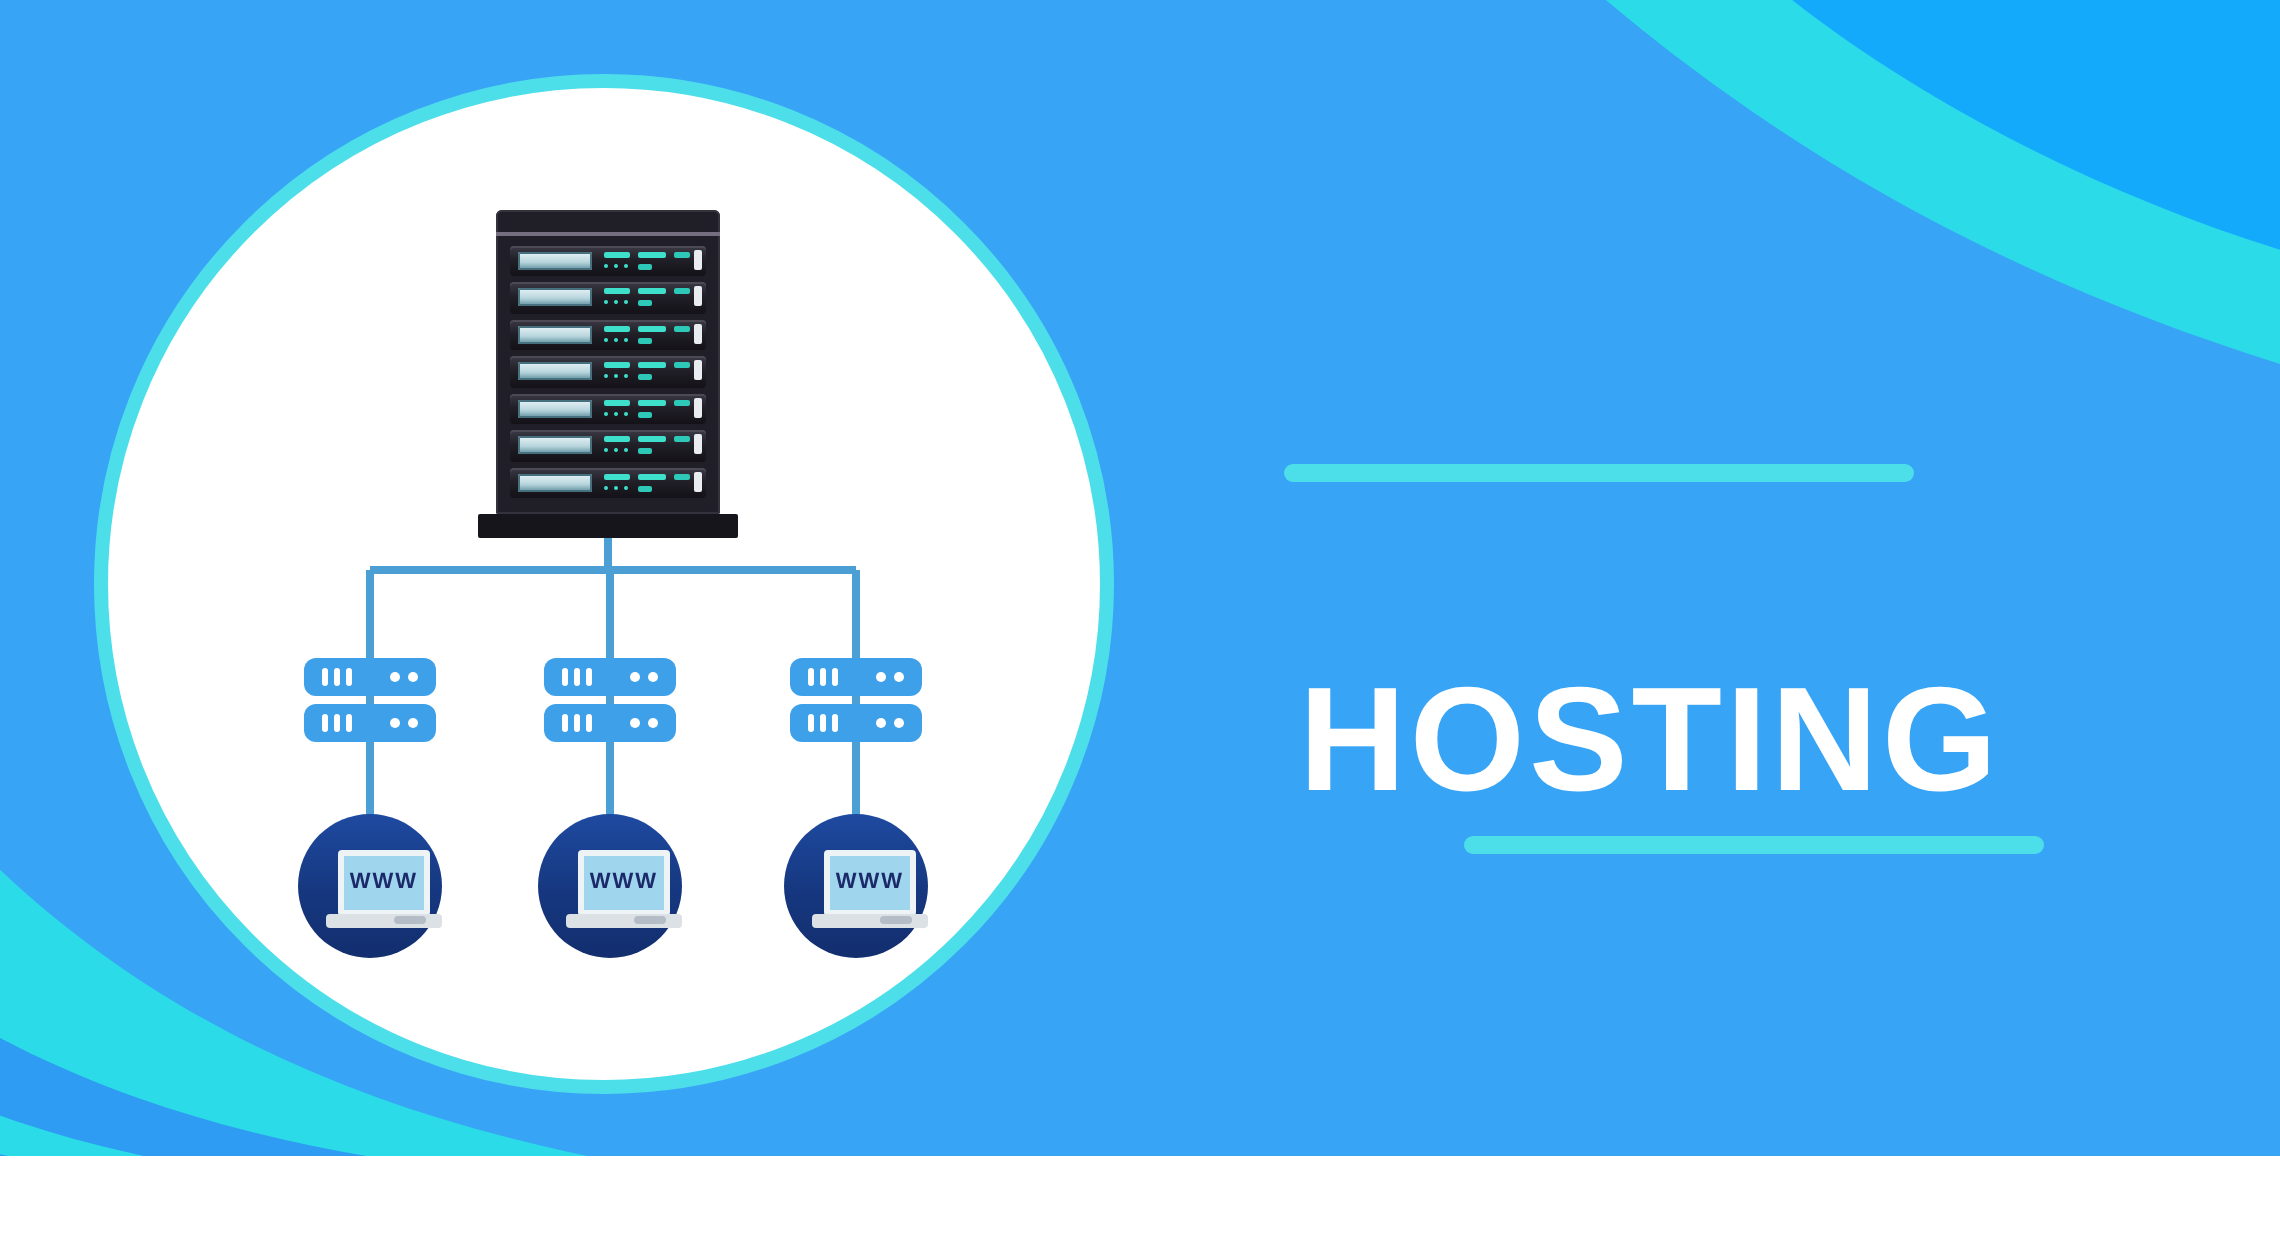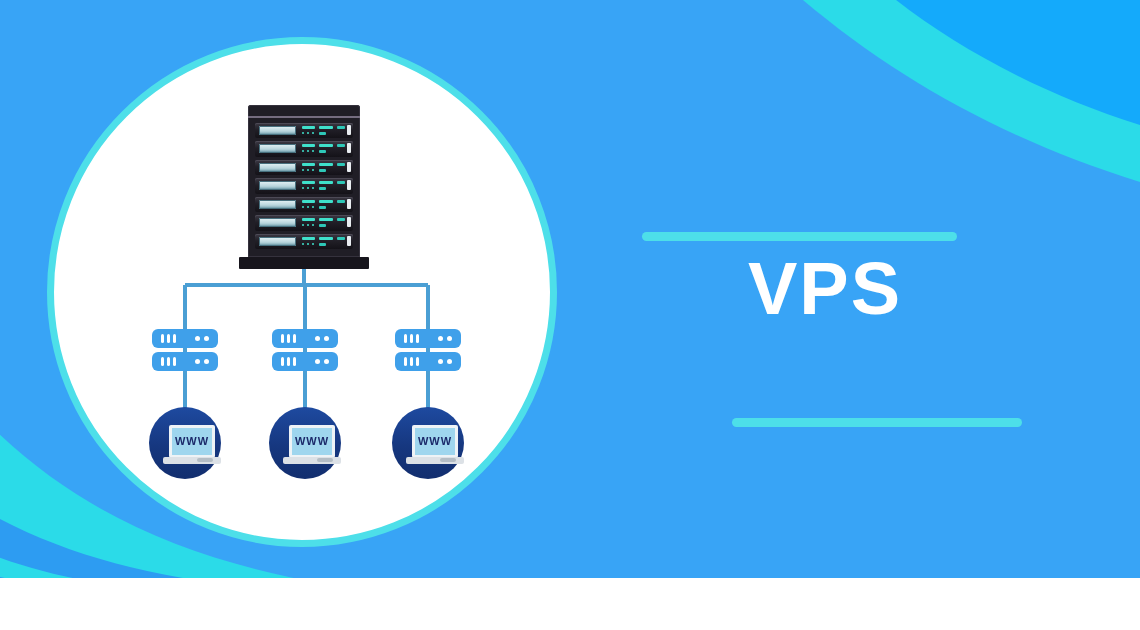--- a/index.html
+++ b/index.html
@@ -295,18 +295,18 @@
           </div>
           <div class="laptop-base">
             <span class="laptop-notch"></span>
           </div>
         </div>
       </div>
     </div>
     </div>
 
   <span class="rule rule-top"></span>
-  <h1 class="title-line line1">VPS</h1>
+  <h1 class="title-line line2">HOSTING</h1>
   <span class="rule rule-bottom"></span>
 
   <div class="bottom-strip"></div>
 
 </div>
 
 </body></html>

